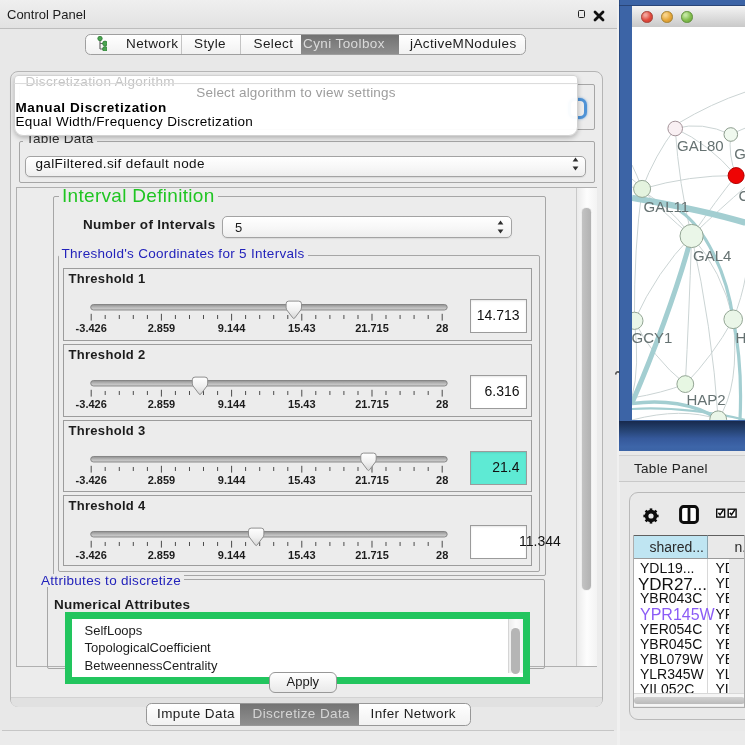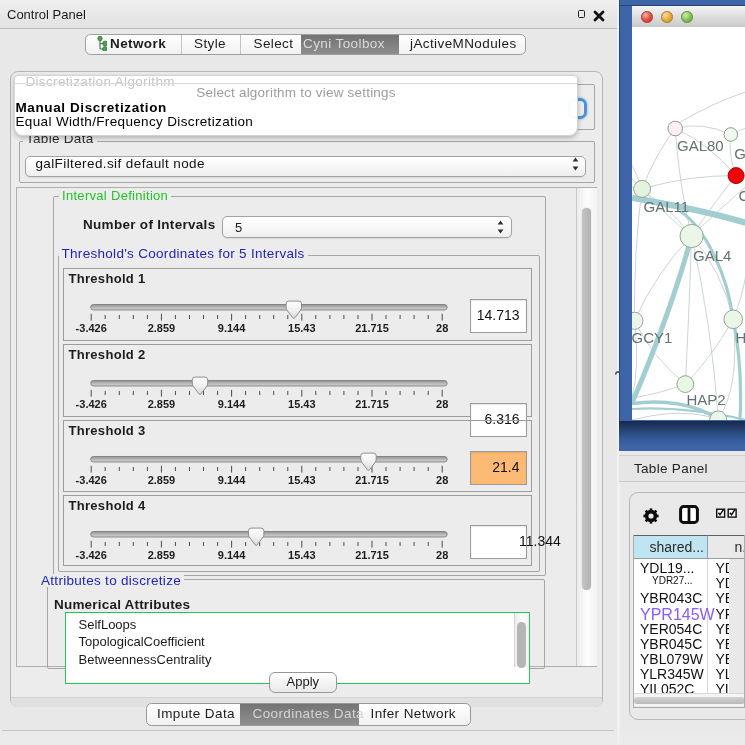--- a/index.html
+++ b/index.html
@@ -28,21 +28,21 @@
   <div class="tseg" style="left:214.6px;width:98.6px;background:linear-gradient(#727272,#8e8e8e);"></div>
   <div class="tseg" style="left:94.6px;width:1px;background:#c4c4c4;"></div>
   <div class="tseg" style="left:153.5px;width:1px;background:#c4c4c4;"></div>
 </div>
 <svg class="abs" style="left:93px;top:35.5px;" width="14" height="15" viewBox="0 0 14 15">
   <path d="M7 2 L7 13 M7 7.5 L12 7.5 M7 13 L12 13" stroke="#666" stroke-width="1.2" fill="none"></path>
   <circle cx="7" cy="2.5" r="2.2" fill="#4aa550" stroke="#2d7a35" stroke-width="0.8"></circle>
   <circle cx="12" cy="7.5" r="2.4" fill="#4aa550" stroke="#2d7a35" stroke-width="0.8"></circle>
   <circle cx="12" cy="13" r="2.4" fill="#4aa550" stroke="#2d7a35" stroke-width="0.8"></circle>
 </svg>
-<div class="abs tabt" style="left:110px;top:35.6px;font-weight:bold;">Network</div>
+<div class="abs tabt" style="left:126px;top:35.6px;">Network</div>
 <div class="abs tabt" style="left:194px;top:35.6px;">Style</div>
 <div class="abs tabt" style="left:253.5px;top:35.6px;">Select</div>
 <div class="abs tabt" style="left:303px;top:35.6px;color:#dadada;">Cyni Toolbox</div>
 <div class="abs tabt" style="left:410px;top:35.6px;">jActiveMNodules</div>
 
 <div class="abs" style="left:10px;top:71px;width:593px;height:636px;background:#ececec;border:1px solid #b5b5b5;border-radius:8px;box-sizing:border-box;"></div>
 <div class="abs" style="left:11px;top:696.5px;width:591px;height:9.5px;background:#e1e1e1;border-top:1px solid #d2d2d2;border-radius:0 0 7px 7px;"></div>
 
 <div class="gbox" style="left:19px;top:83.5px;width:574px;height:44px;"></div>
 <div class="abs" style="left:568px;top:97.7px;width:13px;height:15.6px;border:3px solid #4f93d6;border-radius:7px;background:#ededed;box-shadow:0 0 2.5px rgba(80,145,210,0.8);"></div>
@@ -55,21 +55,21 @@
   <path d="M3.5 0.5 L6.4 4.6 L0.6 4.6 Z" fill="#2e2e2e"></path>
   <path d="M3.5 13.5 L6.4 9.4 L0.6 9.4 Z" fill="#2e2e2e"></path>
 </svg>
 
 <div class="abs" style="left:15.5px;top:186.5px;width:581.5px;height:480.5px;border:1px solid #b0b0b0;box-sizing:border-box;"></div>
 
 <div class="abs" style="left:575.5px;top:187.5px;width:21px;height:478.5px;background:linear-gradient(90deg,#ebebeb,#fdfdfd 50%,#f3f3f3);border-left:1px solid #c9c9c9;box-sizing:border-box;"></div>
 <div class="abs" style="left:582.3px;top:207.5px;width:8.3px;height:382px;border-radius:4.2px;background:linear-gradient(90deg,#c3c3c3,#b2b2b2);box-shadow:0 0 1px rgba(120,120,120,0.6);"></div>
 
 <div class="gbox" style="left:52.6px;top:195.5px;width:491px;height:378.5px;"></div>
-<div class="gtitle" style="left:59px;top:188.6px;color:#1fc522;font-size:13px;letter-spacing:0.3px;">Interval Definition</div>
+<div class="gtitle" style="left:59px;top:188.6px;color:#1fc522;font-size:19px;letter-spacing:0.3px;">Interval Definition</div>
 
 <div class="abs bold" style="left:83px;top:216.8px;font-size:13.5px;letter-spacing:0.3px;color:#1c1c1c;white-space:nowrap;">Number of Intervals</div>
 <div class="combo" style="left:221.7px;top:216px;width:288px;height:20px;"></div>
 <div class="abs t13" style="left:235px;top:219.5px;">5</div>
 <svg class="abs" style="left:497px;top:219.5px;" width="7" height="14" viewBox="0 0 7 14">
   <path d="M3.5 0.5 L6.4 4.6 L0.6 4.6 Z" fill="#2e2e2e"></path>
   <path d="M3.5 13.5 L6.4 9.4 L0.6 9.4 Z" fill="#2e2e2e"></path>
 </svg>
 
 <div class="gbox" style="left:58px;top:255.3px;width:479.5px;height:314.5px;"></div>
@@ -171,21 +171,21 @@
       <text x="98.4" y="64.5" text-anchor="middle">2.859</text>
       <text x="168.6" y="64.5" text-anchor="middle">9.144</text>
       <text x="238.8" y="64.5" text-anchor="middle">15.43</text>
       <text x="309.0" y="64.5" text-anchor="middle">21.715</text>
       <text x="379.2" y="64.5" text-anchor="middle">28</text>
     </g>
     <g transform="translate(137.0,42)">
       <path d="M-7.7,-2 L-7.7,-6.2 Q-7.7,-8.9 -5,-8.9 L5,-8.9 Q7.7,-8.9 7.7,-6.2 L7.7,-2 L7.1,-0.2 L1,7.9 Q0,9.2 -1,7.9 L-7.1,-0.2 Z" fill="url(#thumbgrad)" stroke="#8e8e8e" stroke-width="1"></path>
     </g>
   </svg>
-<div class="abs" style="left:470px;top:374.5px;width:56.5px;height:34px;background:#fff;border:1.5px solid #9b9b9b;box-sizing:border-box;box-shadow:inset 0 1px 2px rgba(0,0,0,0.1);font-size:14px;color:#111;text-align:right;line-height:31px;padding-right:6px;margin-top:28px;">6.316</div>
+<div class="abs" style="left:470px;top:374.5px;width:56.5px;height:34px;background:#fff;border:1.5px solid #9b9b9b;box-sizing:border-box;box-shadow:inset 0 1px 2px rgba(0,0,0,0.1);font-size:14px;color:#111;text-align:right;line-height:31px;padding-right:6px;">6.316</div>
 <div class="abs" style="left:62.8px;top:419.5px;width:469.7px;height:72px;border:1px solid #9c9c9c;box-sizing:border-box;"></div>
 <div class="abs t13 bold" style="left:68.5px;top:422.5px;letter-spacing:0.3px;">Threshold 3</div>
 <svg class="abs" style="left:62.8px;top:419.5px;" width="469.7" height="72" viewBox="0 0 469.7 72">
     <rect x="27.7" y="36.5" width="356.5" height="5.5" rx="2.75" fill="url(#trackgrad)" stroke="#7f7f7f" stroke-width="0.9"></rect>
     <g stroke="#4a4a4a" stroke-width="1">
       <line x1="28.2" y1="45.8" x2="28.2" y2="52.6"></line>
       <line x1="42.2" y1="47" x2="42.2" y2="51"></line>
       <line x1="56.3" y1="47" x2="56.3" y2="51"></line>
       <line x1="70.3" y1="47" x2="70.3" y2="51"></line>
       <line x1="84.4" y1="47" x2="84.4" y2="51"></line>
@@ -216,21 +216,21 @@
       <text x="98.4" y="64.5" text-anchor="middle">2.859</text>
       <text x="168.6" y="64.5" text-anchor="middle">9.144</text>
       <text x="238.8" y="64.5" text-anchor="middle">15.43</text>
       <text x="309.0" y="64.5" text-anchor="middle">21.715</text>
       <text x="379.2" y="64.5" text-anchor="middle">28</text>
     </g>
     <g transform="translate(305.5,42)">
       <path d="M-7.7,-2 L-7.7,-6.2 Q-7.7,-8.9 -5,-8.9 L5,-8.9 Q7.7,-8.9 7.7,-6.2 L7.7,-2 L7.1,-0.2 L1,7.9 Q0,9.2 -1,7.9 L-7.1,-0.2 Z" fill="url(#thumbgrad)" stroke="#8e8e8e" stroke-width="1"></path>
     </g>
   </svg>
-<div class="abs" style="left:470px;top:450.5px;width:56.5px;height:34px;background:#fdba74;border:1.5px solid #9b9b9b;box-sizing:border-box;box-shadow:inset 0 1px 2px rgba(0,0,0,0.1);font-size:14px;color:#111;text-align:right;line-height:31px;padding-right:6px;">21.4</div>
+<div class="abs" style="left:470px;top:450.5px;width:56.5px;height:34px;background:#5eead4;border:1.5px solid #9b9b9b;box-sizing:border-box;box-shadow:inset 0 1px 2px rgba(0,0,0,0.1);font-size:14px;color:#111;text-align:right;line-height:31px;padding-right:6px;">21.4</div>
 <div class="abs" style="left:62.8px;top:494.5px;width:469.7px;height:71px;border:1px solid #9c9c9c;box-sizing:border-box;"></div>
 <div class="abs t13 bold" style="left:68.5px;top:497.5px;letter-spacing:0.3px;">Threshold 4</div>
 <svg class="abs" style="left:62.8px;top:494.5px;" width="469.7" height="71" viewBox="0 0 469.7 71">
     <rect x="27.7" y="36.5" width="356.5" height="5.5" rx="2.75" fill="url(#trackgrad)" stroke="#7f7f7f" stroke-width="0.9"></rect>
     <g stroke="#4a4a4a" stroke-width="1">
       <line x1="28.2" y1="45.8" x2="28.2" y2="52.6"></line>
       <line x1="42.2" y1="47" x2="42.2" y2="51"></line>
       <line x1="56.3" y1="47" x2="56.3" y2="51"></line>
       <line x1="70.3" y1="47" x2="70.3" y2="51"></line>
       <line x1="84.4" y1="47" x2="84.4" y2="51"></line>
@@ -266,35 +266,35 @@
     </g>
     <g transform="translate(193.2,42)">
       <path d="M-7.7,-2 L-7.7,-6.2 Q-7.7,-8.9 -5,-8.9 L5,-8.9 Q7.7,-8.9 7.7,-6.2 L7.7,-2 L7.1,-0.2 L1,7.9 Q0,9.2 -1,7.9 L-7.1,-0.2 Z" fill="url(#thumbgrad)" stroke="#8e8e8e" stroke-width="1"></path>
     </g>
   </svg>
 <div class="abs" style="left:470px;top:524.5px;width:56.5px;height:34px;background:#fff;border:1.5px solid #9b9b9b;box-sizing:border-box;box-shadow:inset 0 1px 2px rgba(0,0,0,0.1);font-size:14px;color:#111;text-align:right;line-height:31px;padding-right:6px;padding-left:48px;">11.344</div>
 
 <div class="gbox" style="left:46.5px;top:579px;width:496px;height:88px;"></div>
 <div class="gtitle" style="left:38px;top:574.4px;color:#2323bb;font-size:13.5px;letter-spacing:0.3px;">Attributes to discretize</div>
 <div class="abs bold" style="left:54px;top:597px;font-size:13.5px;letter-spacing:0.2px;color:#1c1c1c;white-space:nowrap;">Numerical Attributes</div>
-<div class="abs" style="left:64.5px;top:611.9px;width:465px;height:72px;border:1px solid #22c55e;background:#fff;box-sizing:border-box;overflow:hidden;">
+<div class="abs" style="left:64.5px;top:611.9px;width:465px;height:72px;border:7px solid #22c55e;background:#fff;box-sizing:border-box;overflow:hidden;">
   <div class="abs t13" style="left:13px;top:4px;">SelfLoops</div>
   <div class="abs t13" style="left:13px;top:21.5px;">TopologicalCoefficient</div>
   <div class="abs t13" style="left:13px;top:39px;">BetweennessCentrality</div>
   <div class="abs" style="right:0;top:0;width:14px;height:54px;background:linear-gradient(90deg,#ededed,#fbfbfb 50%,#f2f2f2);border-left:1px solid #d5d5d5;"></div>
   <div class="abs" style="right:2.5px;top:9px;width:9px;height:46px;border-radius:4.5px;background:#b5b5b5;"></div>
 </div>
 
 <div class="abs" style="left:268.8px;top:671.7px;width:66px;height:19px;border:1px solid #989898;border-radius:6px;background:linear-gradient(#ffffff,#f4f4f4 50%,#e9e9e9);text-align:center;line-height:17px;font-size:13px;color:#1a1a1a;">Apply</div>
 
 <div class="abs" style="left:146px;top:702.5px;width:322.5px;height:21.5px;border:1px solid #979797;border-radius:5.5px;background:linear-gradient(#ffffff,#f1f1f1);overflow:hidden;">
   <div class="tseg" style="left:93.3px;width:119.2px;background:linear-gradient(#747474,#8f8f8f);"></div>
 </div>
 <div class="abs tabt" style="left:157px;top:706px;">Impute Data</div>
-<div class="abs tabt" style="left:252.5px;top:706px;color:#d5d5d5;">Coordinates Data</div>
+<div class="abs tabt" style="left:252.5px;top:706px;color:#d5d5d5;">Discretize Data</div>
 <div class="abs tabt" style="left:370.5px;top:706px;">Infer Network</div>
 
 <div class="abs" style="left:2px;top:729.5px;width:612px;height:1px;background:#c6c6c6;"></div>
 <div class="abs" style="left:0;top:730.5px;width:745px;height:14.5px;background:#ebebeb;"></div>
 
 <div class="abs" style="left:616.5px;top:0;width:3.5px;height:745px;background:#f0f0f0;"></div>
 <svg class="abs" style="left:615px;top:369px;" width="6" height="7" viewBox="0 0 6 7">
     <path d="M0.5 5.5 Q1.5 1.5 5 3.5" stroke="#555" stroke-width="1.6" fill="none"></path>
   </svg>
 
@@ -400,21 +400,21 @@
   <path d="M13.9 4.8 L15.5 6.8 L18.9 1.6" stroke="#0d0d0d" stroke-width="1.5" fill="none"></path>
 </svg>
 
 <div class="abs" style="left:633px;top:534.8px;width:74.5px;height:23.8px;background:#bfe5f2;border-top:1.6px solid #606060;border-left:1px solid #9fbac5;border-right:1px solid #8aa5b0;border-bottom:1px solid #9a9a9a;box-sizing:border-box;text-align:center;line-height:22px;font-size:14px;color:#2a2a2a;padding-left:13px;">shared...</div>
 <div class="abs" style="left:707.5px;top:534.8px;width:38px;height:23.8px;background:#e9e9e9;border-top:1.6px solid #606060;border-bottom:1px solid #9a9a9a;box-sizing:border-box;font-size:14px;color:#2a2a2a;line-height:22px;"><span style="margin-left:27px;">n...</span></div>
 
 <div class="abs" style="left:633px;top:558.6px;width:96px;height:134.5px;background:#fff;overflow:hidden;">
   <div class="abs" style="left:74.3px;top:0;width:1px;height:134px;background:#d8d8d8;"></div>
 <div class="abs" style="left:7px;top:1.5px;font-size:14px;color:#111;white-space:nowrap;">YDL19...</div>
 <div class="abs" style="left:82.5px;top:1.5px;font-size:14px;color:#111;white-space:nowrap;">YDL1</div>
-<div class="abs" style="left:19px;top:16.6px;font-size:10px;color:#111;white-space:nowrap;">YDR27...</div>
+<div class="abs" style="left:5px;top:16.6px;font-size:17px;color:#111;white-space:nowrap;">YDR27...</div>
 <div class="abs" style="left:82.5px;top:16.6px;font-size:14px;color:#111;white-space:nowrap;">YDR2</div>
 <div class="abs" style="left:7px;top:31.8px;font-size:14px;color:#111;white-space:nowrap;">YBR043C</div>
 <div class="abs" style="left:82.5px;top:31.8px;font-size:14px;color:#111;white-space:nowrap;">YBR0</div>
 <div class="abs" style="left:7px;top:47.0px;font-size:16px;color:#8b5cf6;white-space:nowrap;">YPR145W</div>
 <div class="abs" style="left:82.5px;top:47.0px;font-size:14px;color:#111;white-space:nowrap;">YPR1</div>
 <div class="abs" style="left:7px;top:62.1px;font-size:14px;color:#111;white-space:nowrap;">YER054C</div>
 <div class="abs" style="left:82.5px;top:62.1px;font-size:14px;color:#111;white-space:nowrap;">YER0</div>
 <div class="abs" style="left:7px;top:77.2px;font-size:14px;color:#111;white-space:nowrap;">YBR045C</div>
 <div class="abs" style="left:82.5px;top:77.2px;font-size:14px;color:#111;white-space:nowrap;">YBR0</div>
 <div class="abs" style="left:7px;top:92.4px;font-size:14px;color:#111;white-space:nowrap;">YBL079W</div>

